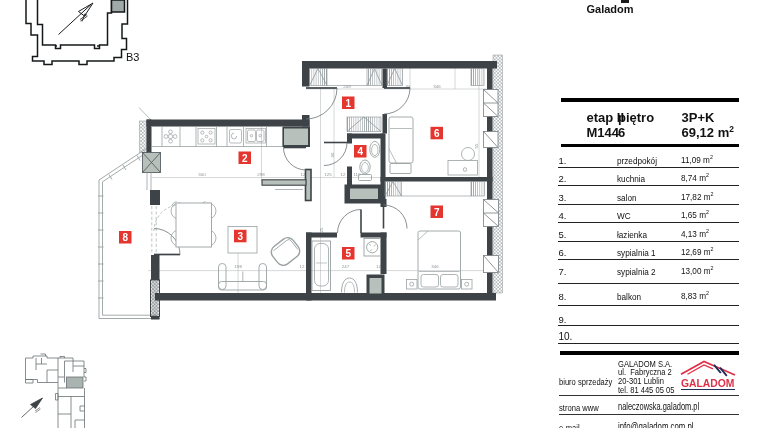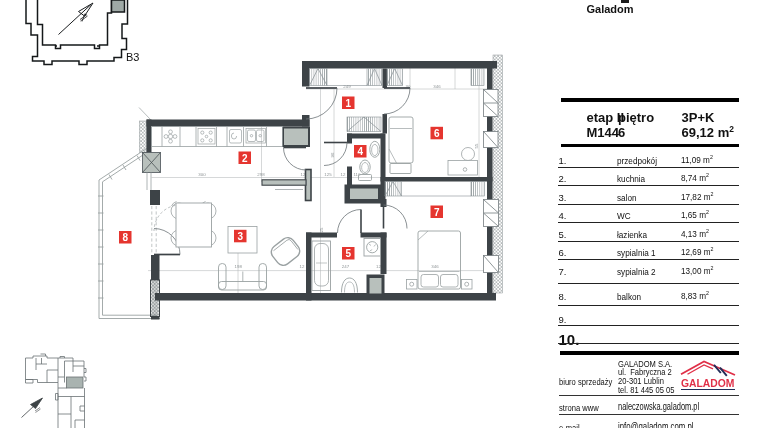--- a/index.html
+++ b/index.html
@@ -455,21 +455,21 @@
 <div class="txt" style="left:558.5px;top:265.5px;font-size:9.5px;">7.</div>
 <div class="txt" style="left:617px;top:265.5px;font-size:9.5px;transform:scaleX(0.86);transform-origin:0 0;">sypialnia 2</div>
 <div class="txt" style="left:681px;top:264.5px;font-size:9.5px;transform:scaleX(0.86);transform-origin:0 0;">13,00 m<sup>2</sup></div>
 <div class="abs" style="left:558px;top:282.5px;width:181px;height:1.2px;background:#222;"></div>
 <div class="txt" style="left:558.5px;top:291px;font-size:9.5px;">8.</div>
 <div class="txt" style="left:617px;top:291px;font-size:9.5px;transform:scaleX(0.86);transform-origin:0 0;">balkon</div>
 <div class="txt" style="left:681px;top:290px;font-size:9.5px;transform:scaleX(0.86);transform-origin:0 0;">8,83 m<sup>2</sup></div>
 <div class="abs" style="left:558px;top:304.5px;width:181px;height:1.2px;background:#222;"></div>
 <div class="txt" style="left:558.5px;top:313.5px;font-size:9.5px;">9.</div>
 <div class="abs" style="left:558px;top:324.5px;width:181px;height:1.2px;background:#222;"></div>
-<div class="txt" style="left:558.5px;top:330.5px;font-size:15px;font-weight:bold;">10.</div>
+<div class="txt" style="left:558.5px;top:330.5px;font-size:10px;">10.</div>
 <div class="abs" style="left:558px;top:343px;width:181px;height:1.2px;background:#222;"></div>
 
 <div class="abs" style="left:560px;top:351px;width:179px;height:3.5px;background:#000;"></div>
 
 <div class="txt" style="left:559px;top:377px;font-size:9px;transform:scaleX(0.84);transform-origin:0 0;">biuro sprzedaży</div>
 
 <div class="txt" style="left:618px;top:359.5px;font-size:8.6px;line-height:8.7px;transform:scaleX(0.88);transform-origin:0 0;">GALADOM S.A.<br>ul.&nbsp;&nbsp;Fabryczna 2<br>20-301 Lublin<br>tel. 81 445 05 05</div>
 
 <svg class="abs" style="left:676px;top:354px;" width="66" height="40" viewBox="0 0 66 40">
 <path d="M5,20.2 L28,7.5 L59,21" fill="none" stroke="#e03048" stroke-width="1.8"></path>

